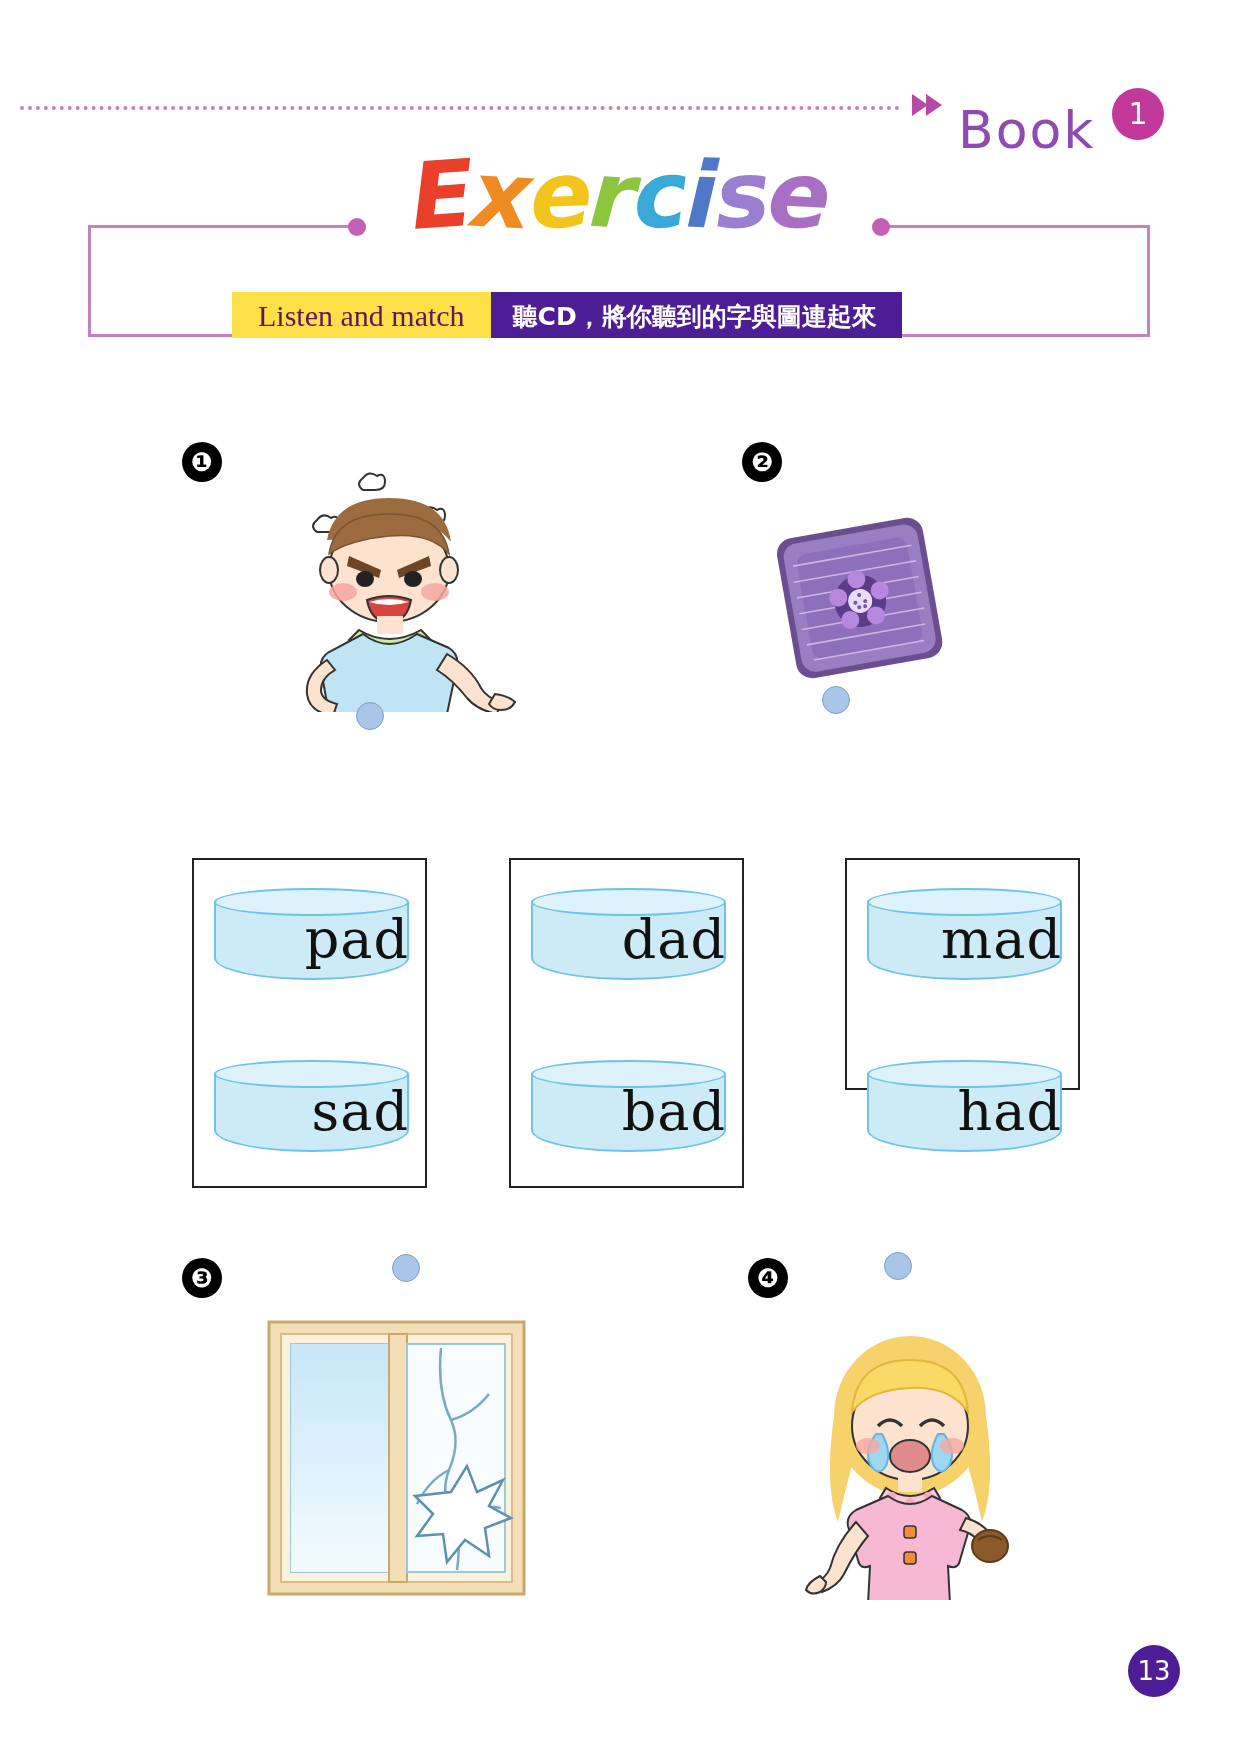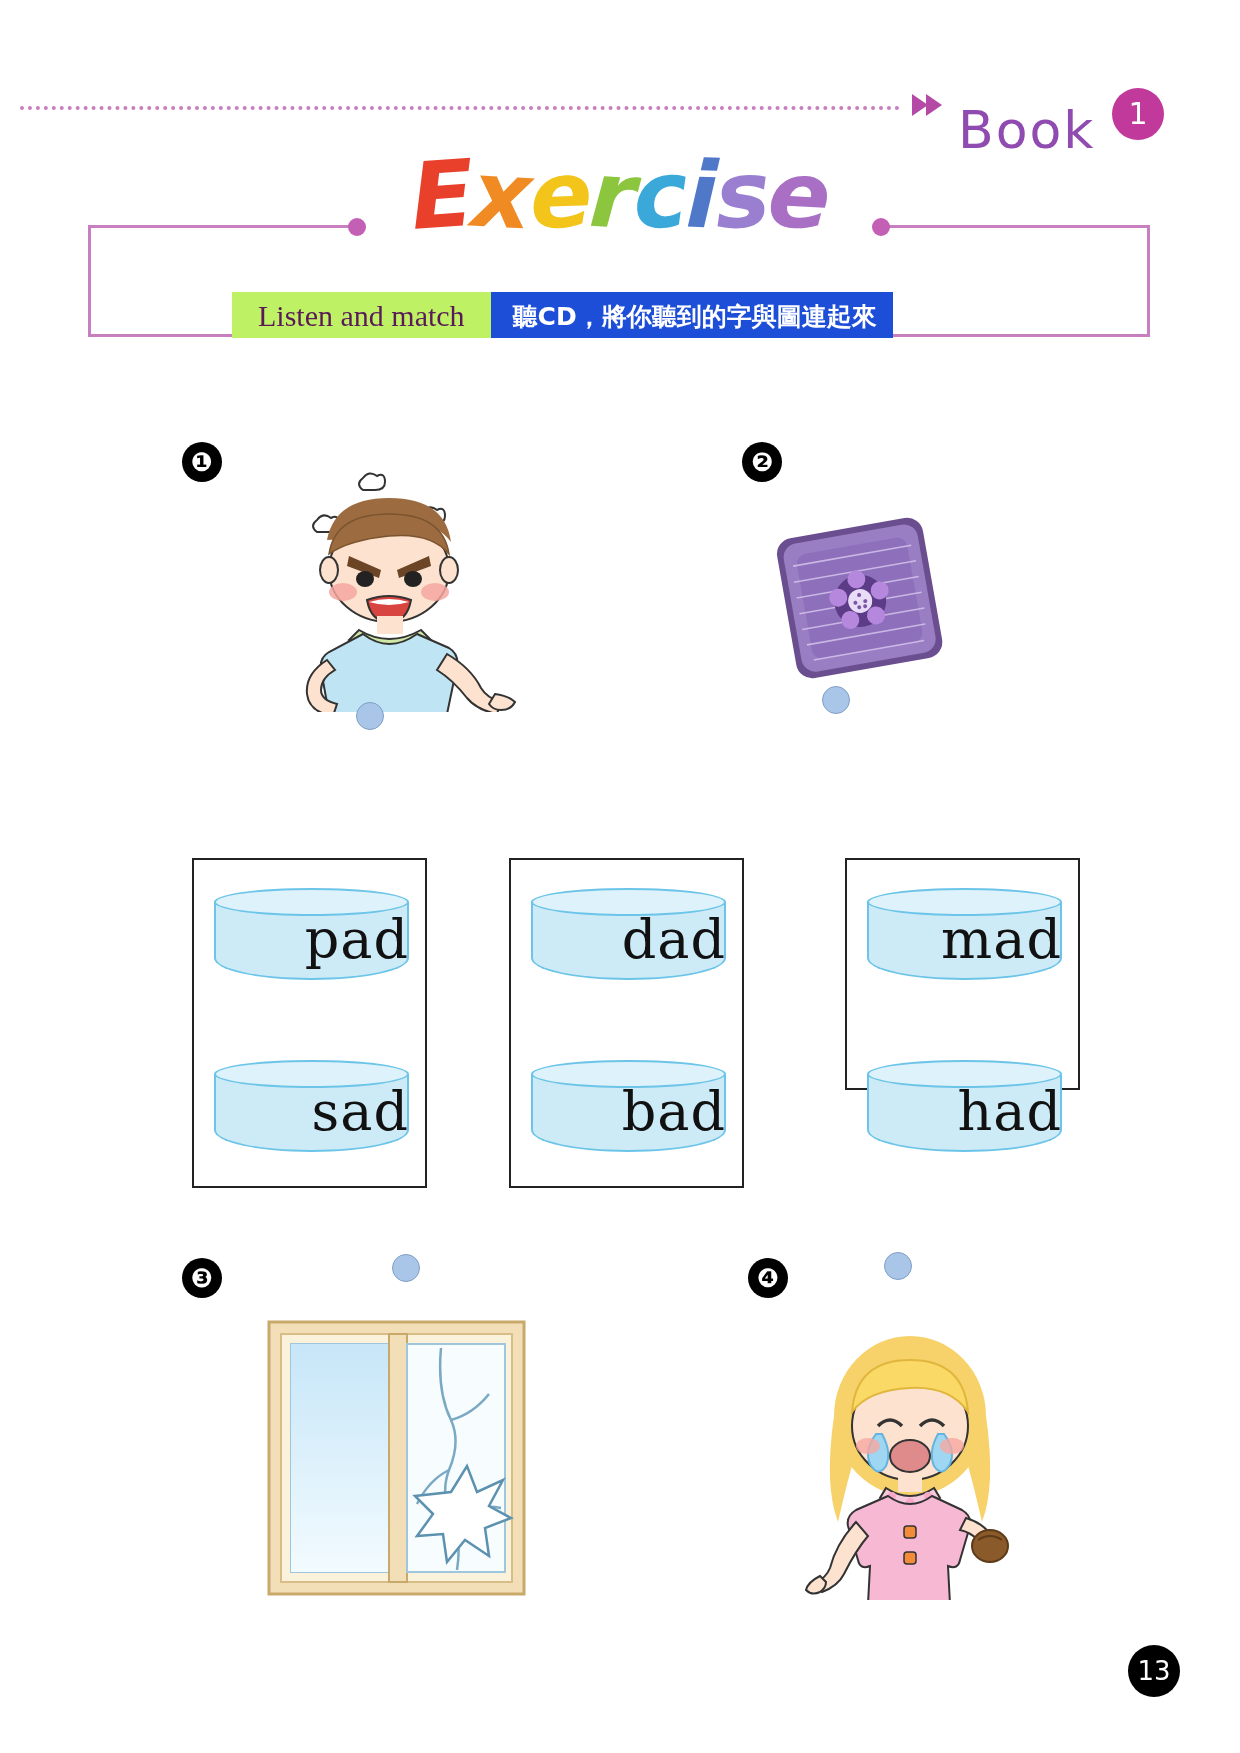--- a/index.html
+++ b/index.html
@@ -139,34 +139,34 @@
   .ex-e2 { color: #a96fc4; transform: rotate(3deg); }
 
   .instr-bar {
     position: absolute;
     top: 292px;
     left: 232px;
     display: flex;
     height: 46px;
   }
   .instr-en {
-    background: #bef264;
+    background: #fde047;
     color: #5a1a57;
     font-family: "Liberation Serif", serif;
     font-size: 30px;
     padding: 6px 26px 4px 26px;
     line-height: 36px;
     white-space: nowrap;
   }
   .instr-zh {
-    background: #1d4ed8;
+    background: #4c1d95;
     color: #ffffff;
     font-family: "DejaVu Sans", sans-serif;
     font-size: 25px;
-    padding: 8px 16px 4px 22px;
+    padding: 8px 25px 4px 22px;
     line-height: 34px;
     white-space: nowrap;
     font-weight: 700;
   }
 
   
   .item-num {
     position: absolute;
     width: 40px;
     height: 40px;
@@ -240,21 +240,21 @@
   }
 
   
   .page-num {
     position: absolute;
     bottom: 56px;
     right: 60px;
     width: 52px;
     height: 52px;
     border-radius: 50%;
-    background: #000000;
+    background: #4c1d95;
     color: #ffffff;
     font-family: "DejaVu Sans", sans-serif;
     font-size: 26px;
     text-align: center;
     line-height: 52px;
   }
 
   
   .illus { position: absolute; }
 </style>

